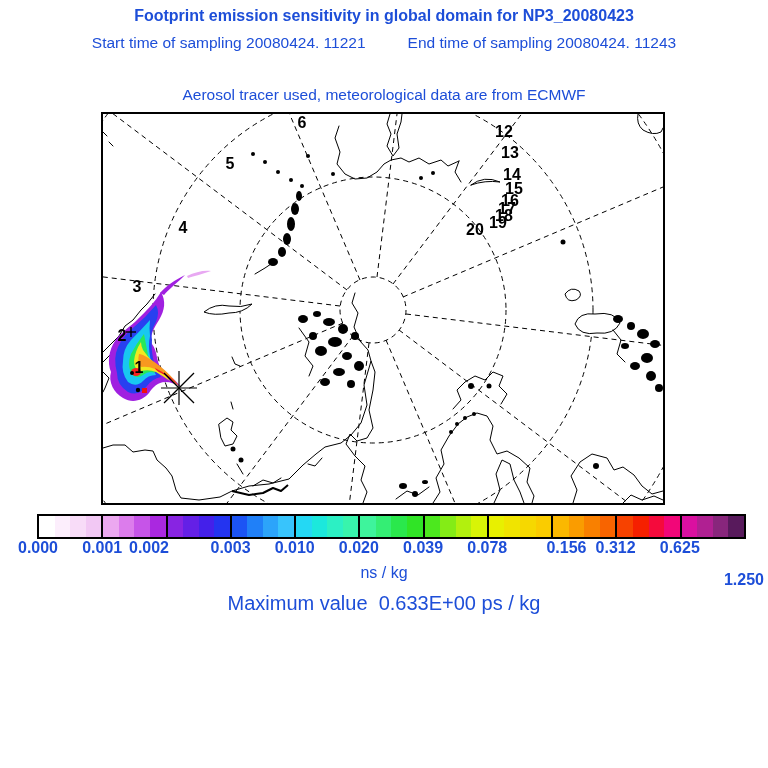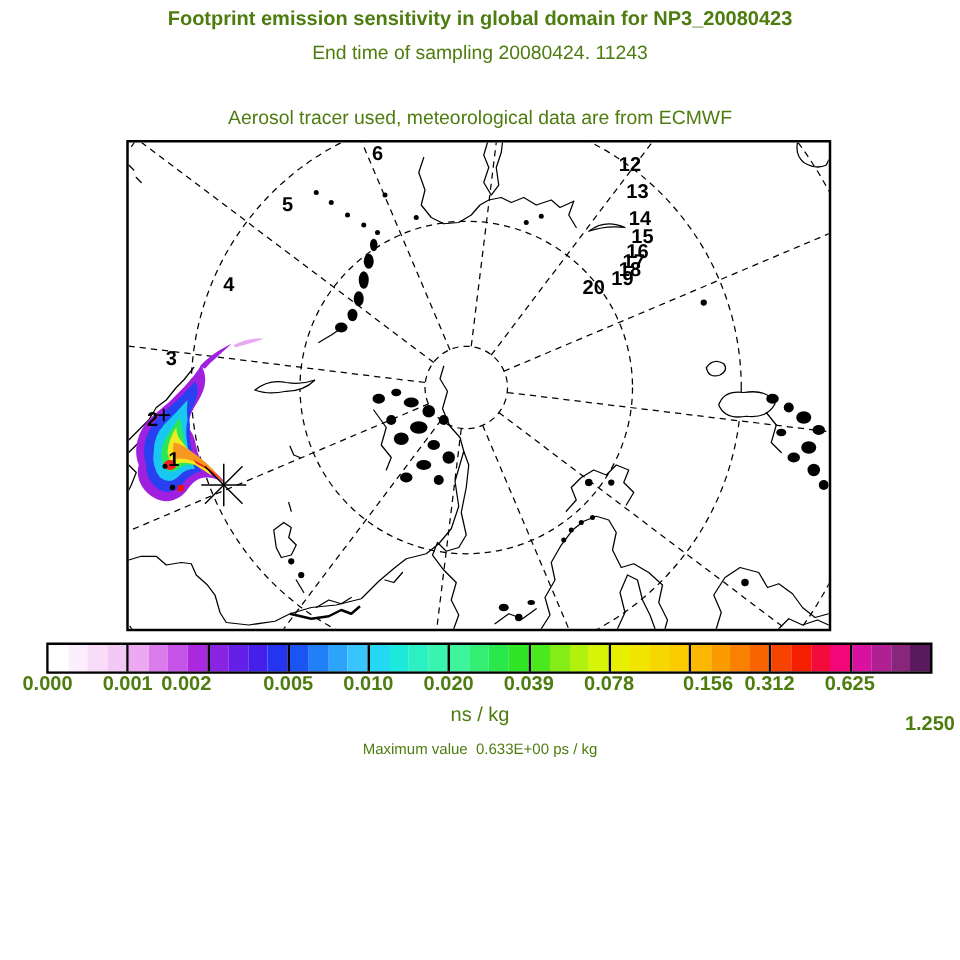--- a/index.html
+++ b/index.html
@@ -1,17 +1,17 @@
 <!DOCTYPE html>
 <html><head>
 <meta charset="utf-8">
 <style>
   html,body{margin:0;padding:0;background:#fff;}
   #page{position:relative;width:768px;height:768px;background:#fff;overflow:hidden;
-        font-family:"Liberation Sans","DejaVu Sans",sans-serif;color:#4d7c0f;}
+        font-family:"Liberation Sans","DejaVu Sans",sans-serif;color:#1d4ed8;}
   .hline{position:absolute;left:0;width:768px;text-align:center;white-space:pre;}
   #title-line{top:7px;font-size:16px;font-weight:bold;}
   #sampling-line{top:34px;font-size:15.5px;display:flex;justify-content:center;gap:42px;}
   #release-line{top:60px;font-size:15.5px;display:flex;justify-content:center;gap:58px;}
   #tracer-line{top:86px;font-size:15.5px;}
   #map-frame{position:absolute;left:101px;top:112px;width:564px;height:393px;
              border:2px solid #000;box-sizing:border-box;background:#fff;}
   #map-svg{display:block;width:560px;height:389px;}
   .coast{fill:none;stroke:#000;stroke-width:1;stroke-linejoin:round;stroke-linecap:round;}
   .coast2{fill:none;stroke:#000;stroke-width:2;stroke-linejoin:round;}
@@ -22,29 +22,30 @@
         font-size:16px;text-anchor:middle;fill:#000;}
   .star{stroke:#000;stroke-width:1.2;}
   #colorbar{position:absolute;left:37px;top:514px;width:709px;height:25px;
             border:2px solid #000;box-sizing:border-box;display:flex;background:#fff;}
   .cb-seg{flex:1;display:flex;border-left:2px solid #000;}
   .cb-seg:first-child{border-left:none;}
   .cb-cell{flex:1;}
   #cb-ticks{position:absolute;left:0;top:539px;width:768px;height:18px;}
   .cb-tick{position:absolute;transform:translateX(-50%);font-size:16px;font-weight:bold;white-space:nowrap;}
   #unit-line{top:564px;font-size:16px;}
-  #max-line{top:592px;font-size:12px;}
+  #max-line{top:592px;font-size:20px;}
 </style>
 </head>
 <body>
 
 <div id="page">
 
   <div class="hline" id="title-line">Footprint emission sensitivity in global domain for NP3_20080423</div>
   <div class="hline" id="sampling-line">
+    <span>Start time of sampling 20080424. 11221</span>
     <span>End time of sampling 20080424. 11243</span>
   </div>
   <div class="hline" id="tracer-line">Aerosol tracer used, meteorological data are from ECMWF</div>
 
   <div id="map-frame">
     <svg id="map-svg" viewBox="0 0 560 389">
 
       <g>
         <circle class="grat" cx="270" cy="196" r="33"></circle>
         <circle class="grat" cx="270" cy="196" r="133"></circle>
@@ -273,21 +274,21 @@
         <div class="cb-cell" style="background: rgb(218, 16, 160);"></div>
         <div class="cb-cell" style="background: rgb(176, 32, 146);"></div>
         <div class="cb-cell" style="background: rgb(136, 38, 124);"></div>
         <div class="cb-cell" style="background: rgb(88, 26, 92);"></div>
       </div>
     </div>
   <div id="cb-ticks">
       <span class="cb-tick" style="left: 38px;">0.000</span>
       <span class="cb-tick" style="left: 102.18px;">0.001</span>
       <span class="cb-tick" style="left: 149px;">0.002</span>
-      <span class="cb-tick" style="left: 230.54px;">0.005</span>
+      <span class="cb-tick" style="left: 230.54px;">0.003</span>
       <span class="cb-tick" style="left: 294.72px;">0.010</span>
       <span class="cb-tick" style="left: 358.9px;">0.020</span>
       <span class="cb-tick" style="left: 423.08px;">0.039</span>
       <span class="cb-tick" style="left: 487.26px;">0.078</span>
       <span class="cb-tick" style="left: 551.44px; margin-left: 15px;">0.156</span>
       <span class="cb-tick" style="left: 615.62px;">0.312</span>
       <span class="cb-tick" style="left: 679.8px;">0.625</span>
       <span class="cb-tick" style="left: 743.98px; margin-top: 32px;">1.250</span>
     </div>
 

